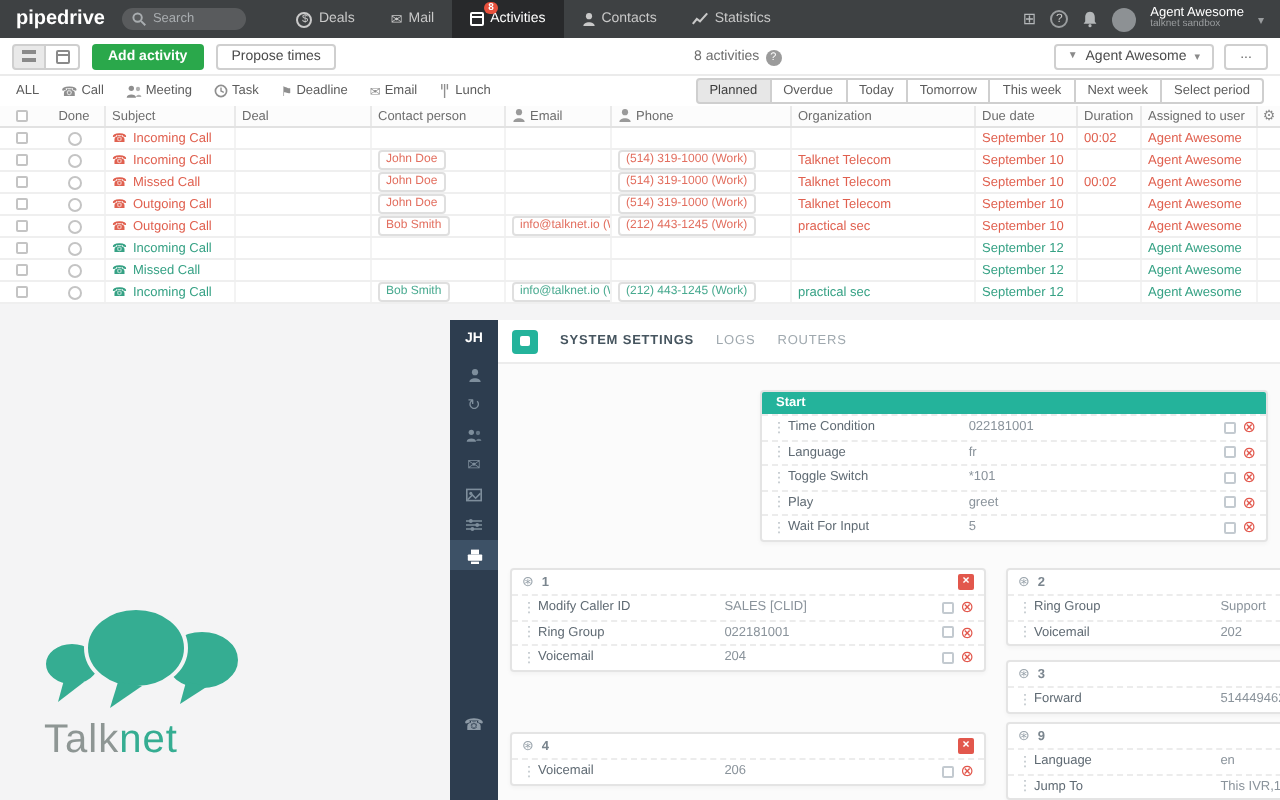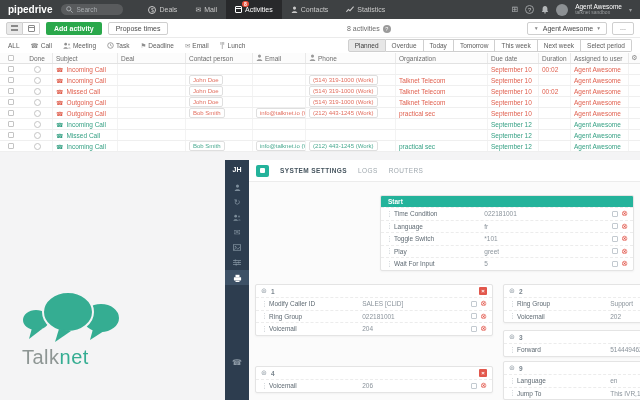--- a/index.html
+++ b/index.html
@@ -98,21 +98,21 @@
   .opt-head { display:flex; align-items:center; height:12px; padding:0 5px; font-size:6.5px; font-weight:bold; color:#7a858e; gap:4px; }
   .opt-head .oic { color:#9aa4ac; font-weight:normal; font-size:7px;}
   .opt-head .close { margin-left:auto; width:8px; height:8px; background:#e2574c; border-radius:1px; color:#fff; font-size:6px; line-height:8px; text-align:center; cursor:pointer;}
   #opt-panel-0 { left:6px;   top:124px; width:238px; }
   #opt-panel-1 { left:254px; top:124px; width:238px; }
   #opt-panel-2 { left:254px; top:170px; width:238px; }
   #opt-panel-3 { left:6px;   top:206px; width:238px; }
   #opt-panel-4 { left:254px; top:201px; width:238px; }
 
   
-  .tklogo { position:absolute; left:14px; top:282px; width:120px; }
+  .tklogo { position:absolute; left:14px; top:294px; width:120px; }
   .tktext { font-size:20px; letter-spacing:.5px; margin-top:-4px; margin-left:8px;}
   .tk1 { color:#8e9694; font-weight:normal;}
   .tk2 { color:#35ad92; font-weight:normal;}
 </style>
 </head>
 <body>
 
 <div class="topnav">
   <span class="brand">pipedrive</span>
   <div class="search">

